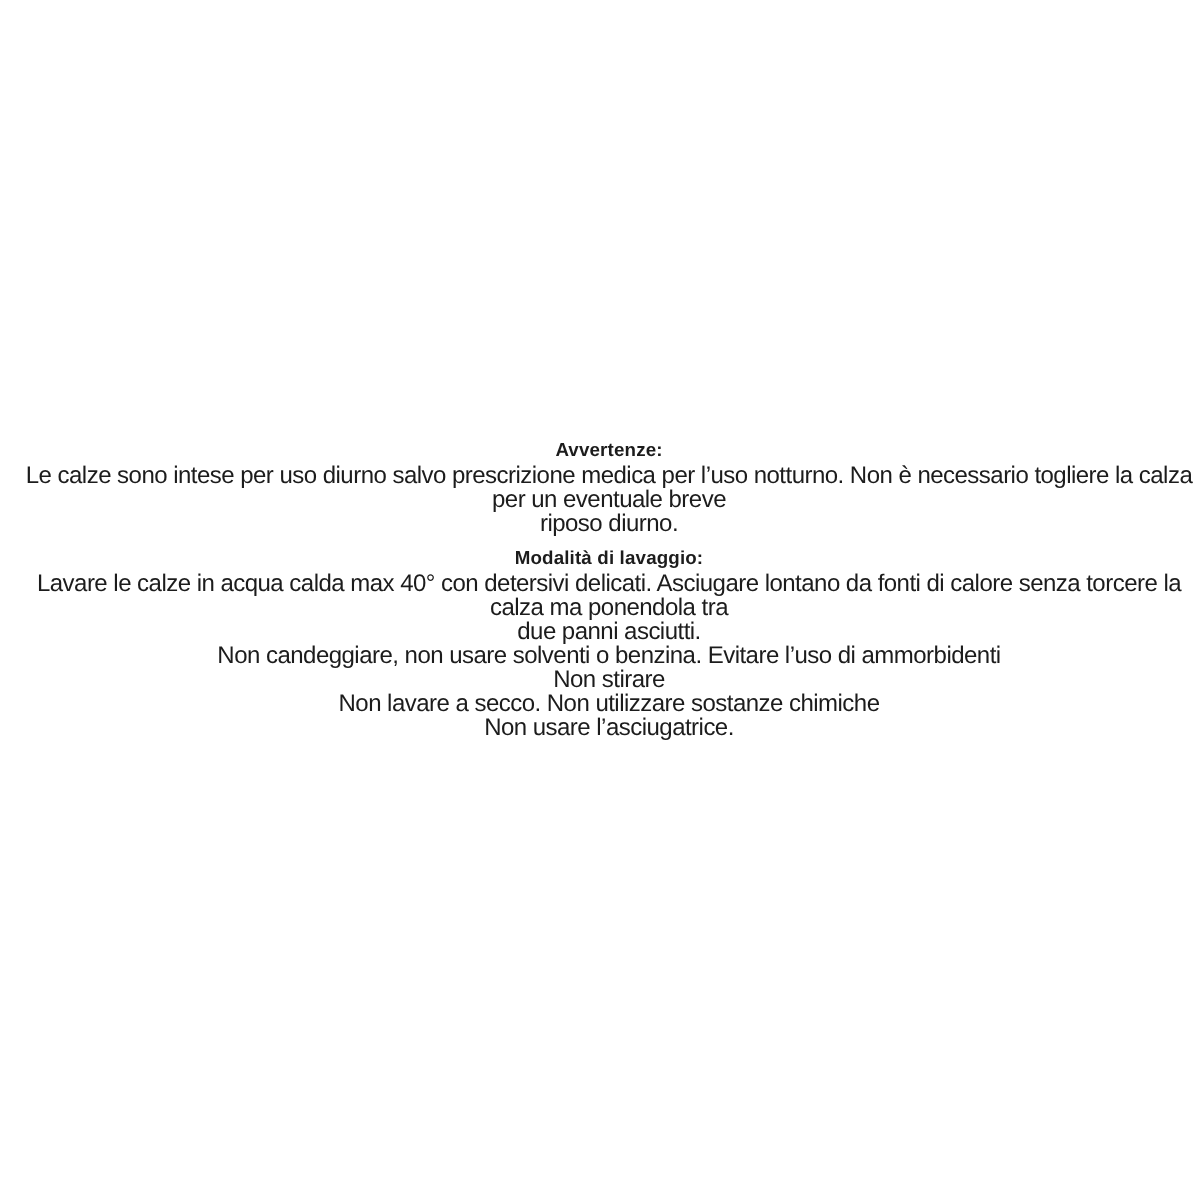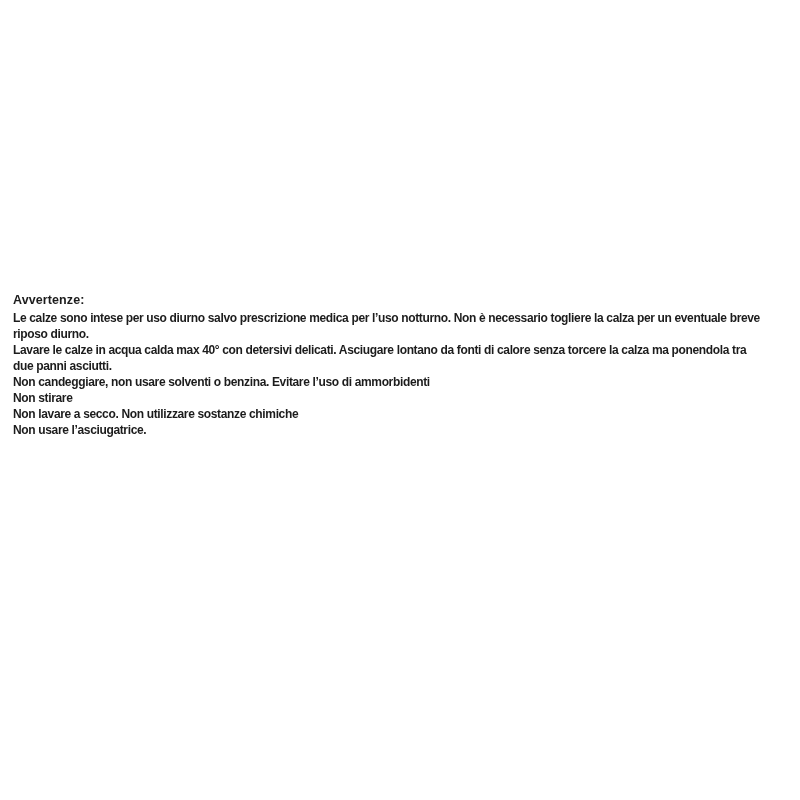--- a/index.html
+++ b/index.html
@@ -13,58 +13,60 @@
     font-family: "Liberation Sans", sans-serif;
     position: relative;
     overflow: hidden;
   }
   .care-label {
     position: absolute;
     left: 13px;
     top: 292px;
     width: 786px;
     color: #1c1c1c;
+    text-align: center;
   }
   .care-label section {
     margin: 0;
     padding: 0;
   }
   .section-heading {
     font-size: 12.5px;
     font-weight: 700;
     line-height: 16px;
     letter-spacing: 0.1px;
     margin: 6px 0 2px 0;
   }
   .care-label section:first-child .section-heading {
     margin-top: 0;
   }
   .section-body {
-    font-size: 12px;
-    font-weight: 700;
+    font-size: 16px;
+    font-weight: 400;
     line-height: 16px;
     letter-spacing: -0.35px;
     margin: 0;
     white-space: pre-line;
   }
 </style>
 </head>
 <body>
 
 <main class="care-label">
   <section>
     <h3 class="section-heading">Avvertenze:</h3>
     <p class="section-body">Le calze sono intese per uso diurno salvo prescrizione medica per l’uso notturno. Non è necessario togliere la calza per un eventuale breve
 riposo diurno.</p>
   </section>
 
   <section>
   </section>
 
   <section>
+    <h3 class="section-heading">Modalità di lavaggio:</h3>
     <p class="section-body">Lavare le calze in acqua calda max 40° con detersivi delicati. Asciugare lontano da fonti di calore senza torcere la calza ma ponendola tra
 due panni asciutti.
 Non candeggiare, non usare solventi o benzina. Evitare l’uso di ammorbidenti
 Non stirare
 Non lavare a secco. Non utilizzare sostanze chimiche
 Non usare l’asciugatrice.</p>
   </section>
 </main>
 
 </body></html>

